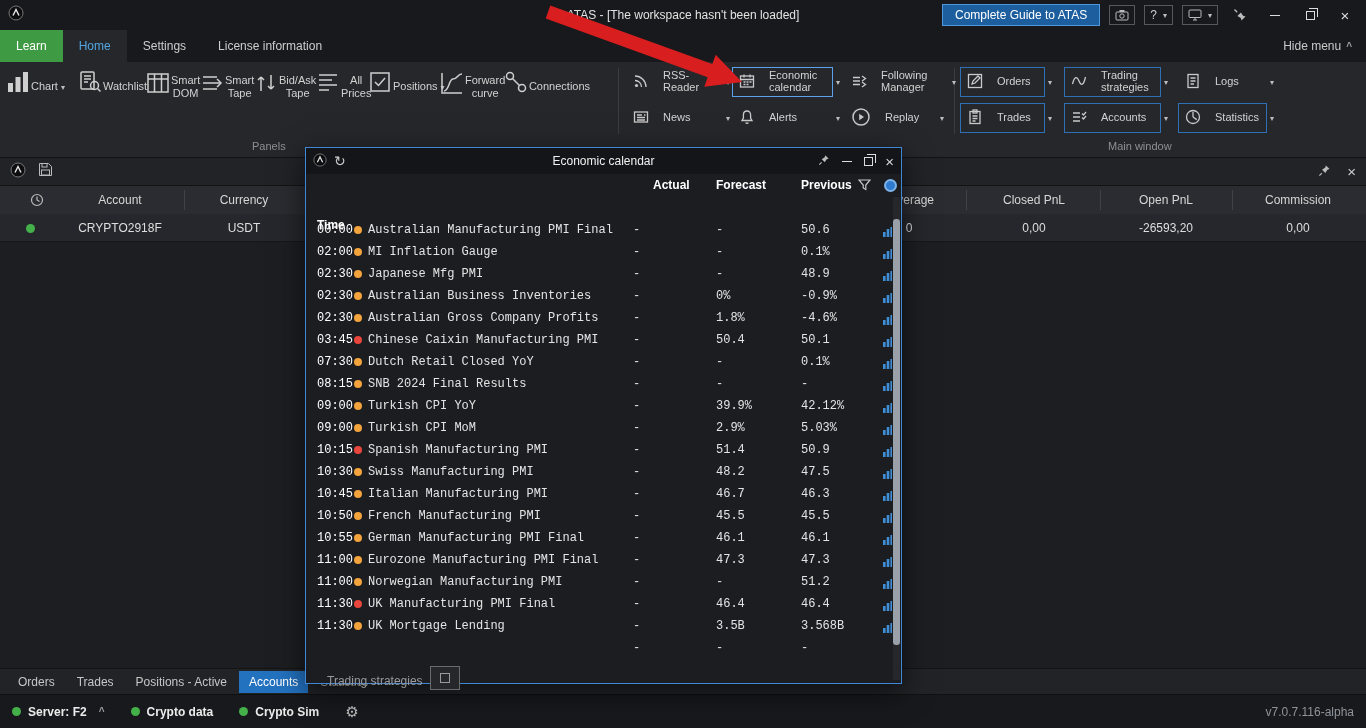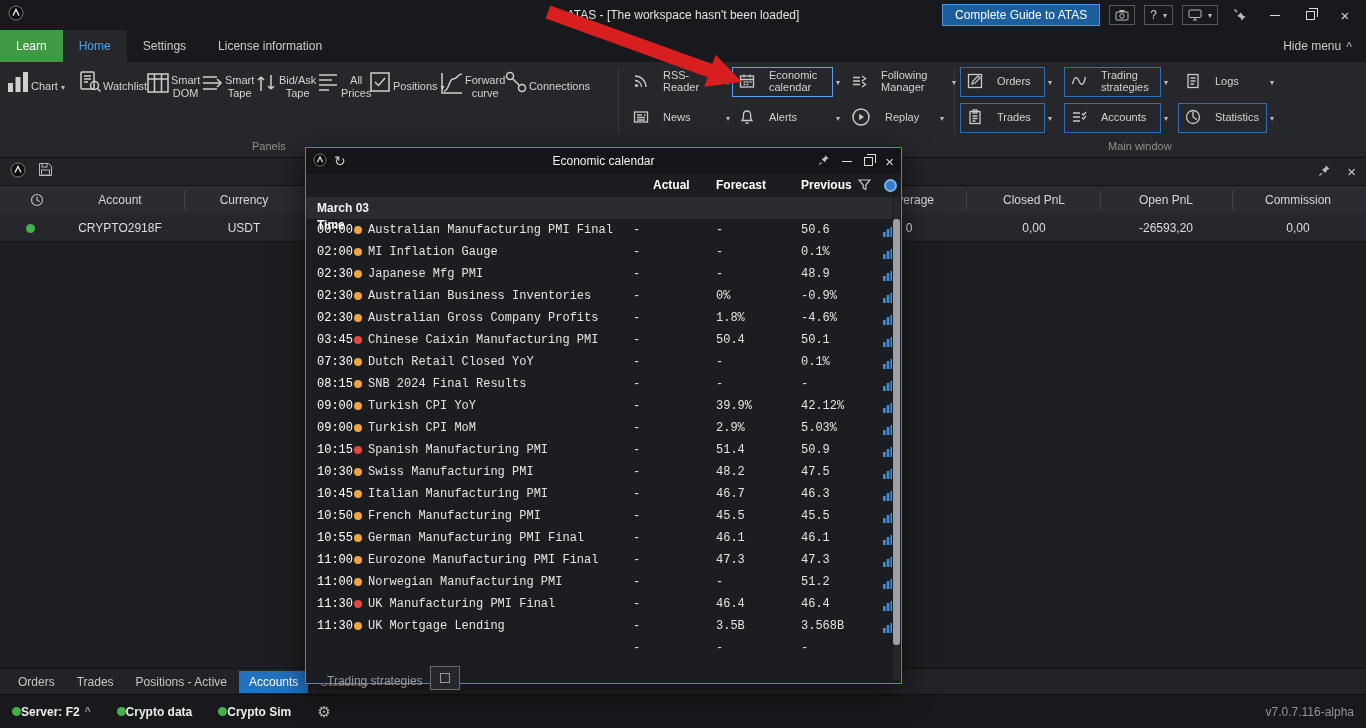--- a/index.html
+++ b/index.html
@@ -55,21 +55,21 @@
   
   .bottom-tabs { position:absolute; left:0; right:0; top:668px; height:26px; background:#222327; border-top:1px solid #141414; display:flex; align-items:center; padding-left:8px; gap:2px; }
   .btab { padding:4px 10px; font-size:12px; color:#c6c6c6; cursor:pointer; white-space:nowrap; }
   .btab.active { background:#2372c0; color:#fff; }
   .ghost-tab { position:absolute; left:327px; top:674px; z-index:60; color:#9a9a9a; font-size:12px; cursor:pointer; }
   .ghost-box { position:absolute; left:430px; top:666px; width:30px; height:24px; z-index:60; border:1px solid #6a6a6a; background:#26272b; display:flex; align-items:center; justify-content:center; cursor:pointer; }
   .ghost-box-inner { width:10px; height:10px; border:1px solid #9a9a9a; }
 
   
   .statusbar { position:absolute; left:0; right:0; top:694px; height:34px; background:#18191c; border-top:1px solid #101010; display:flex; align-items:center; padding:0 12px; gap:26px; font-size:12px; }
-  .sb-item { display:flex; align-items:center; font-weight:bold; color:#ececec; cursor:pointer; }
+  .sb-item { display:flex; align-items:center; gap:7px; font-weight:bold; color:#ececec; cursor:pointer; }
   .dot-green { width:9px; height:9px; border-radius:50%; background:#44b04a; }
   .sb-gear { font-size:15px; color:#c0c0c0; cursor:pointer; }
   .sb-version { margin-left:auto; color:#8f949b; }
 
   
   .dialog { position:absolute; left:305px; top:147px; width:597px; height:537px; background:#1c1d21; border:1px solid #3f87d6; z-index:40; box-shadow:0 8px 28px rgba(0,0,0,.6); font-size:12px; }
   .dlg-titlebar { position:relative; height:26px; background:#141518; display:flex; align-items:center; padding:0 7px; gap:7px; }
   .dlg-title { position:absolute; left:0; right:0; text-align:center; color:#f0f0f0; pointer-events:none; }
   .dlg-refresh { color:#c9c9c9; font-size:14px; cursor:pointer; z-index:1; }
   .dlg-controls { margin-left:auto; display:flex; align-items:center; gap:12px; z-index:1; }
@@ -467,21 +467,20 @@
       <span class="htxt h-actual">Actual</span>
       <span class="htxt h-forecast">Forecast</span>
       <span class="htxt h-previous">Previous</span>
       <span class="h-filter">
         <svg width="13" height="12" viewBox="0 0 13 12" stroke="#c9c9c9" fill="none" stroke-width="1.2">
             <path d="M1 1h11L7.8 6v4.5L5.2 9V6z"></path>
           </svg>
       </span>
       <span class="h-circle"></span>
     </div>
-    <div class="dlg-group">March 03</div>
     <div class="dlg-rows">
         <div class="cal-row">
           <span class="c-time">00:00</span>
           <span class="c-dot" style="background: rgb(242, 163, 60);"></span>
           <span class="c-name">Australian Manufacturing PMI Final</span>
           <span class="c-actual">-</span>
           <span class="c-forecast">-</span>
           <span class="c-previous">50.6</span>
           <span class="c-chart"><svg width="12" height="12" viewBox="0 0 12 12">
               <rect x="1" y="6" width="2.6" height="5" fill="#3e8ed8"></rect>

